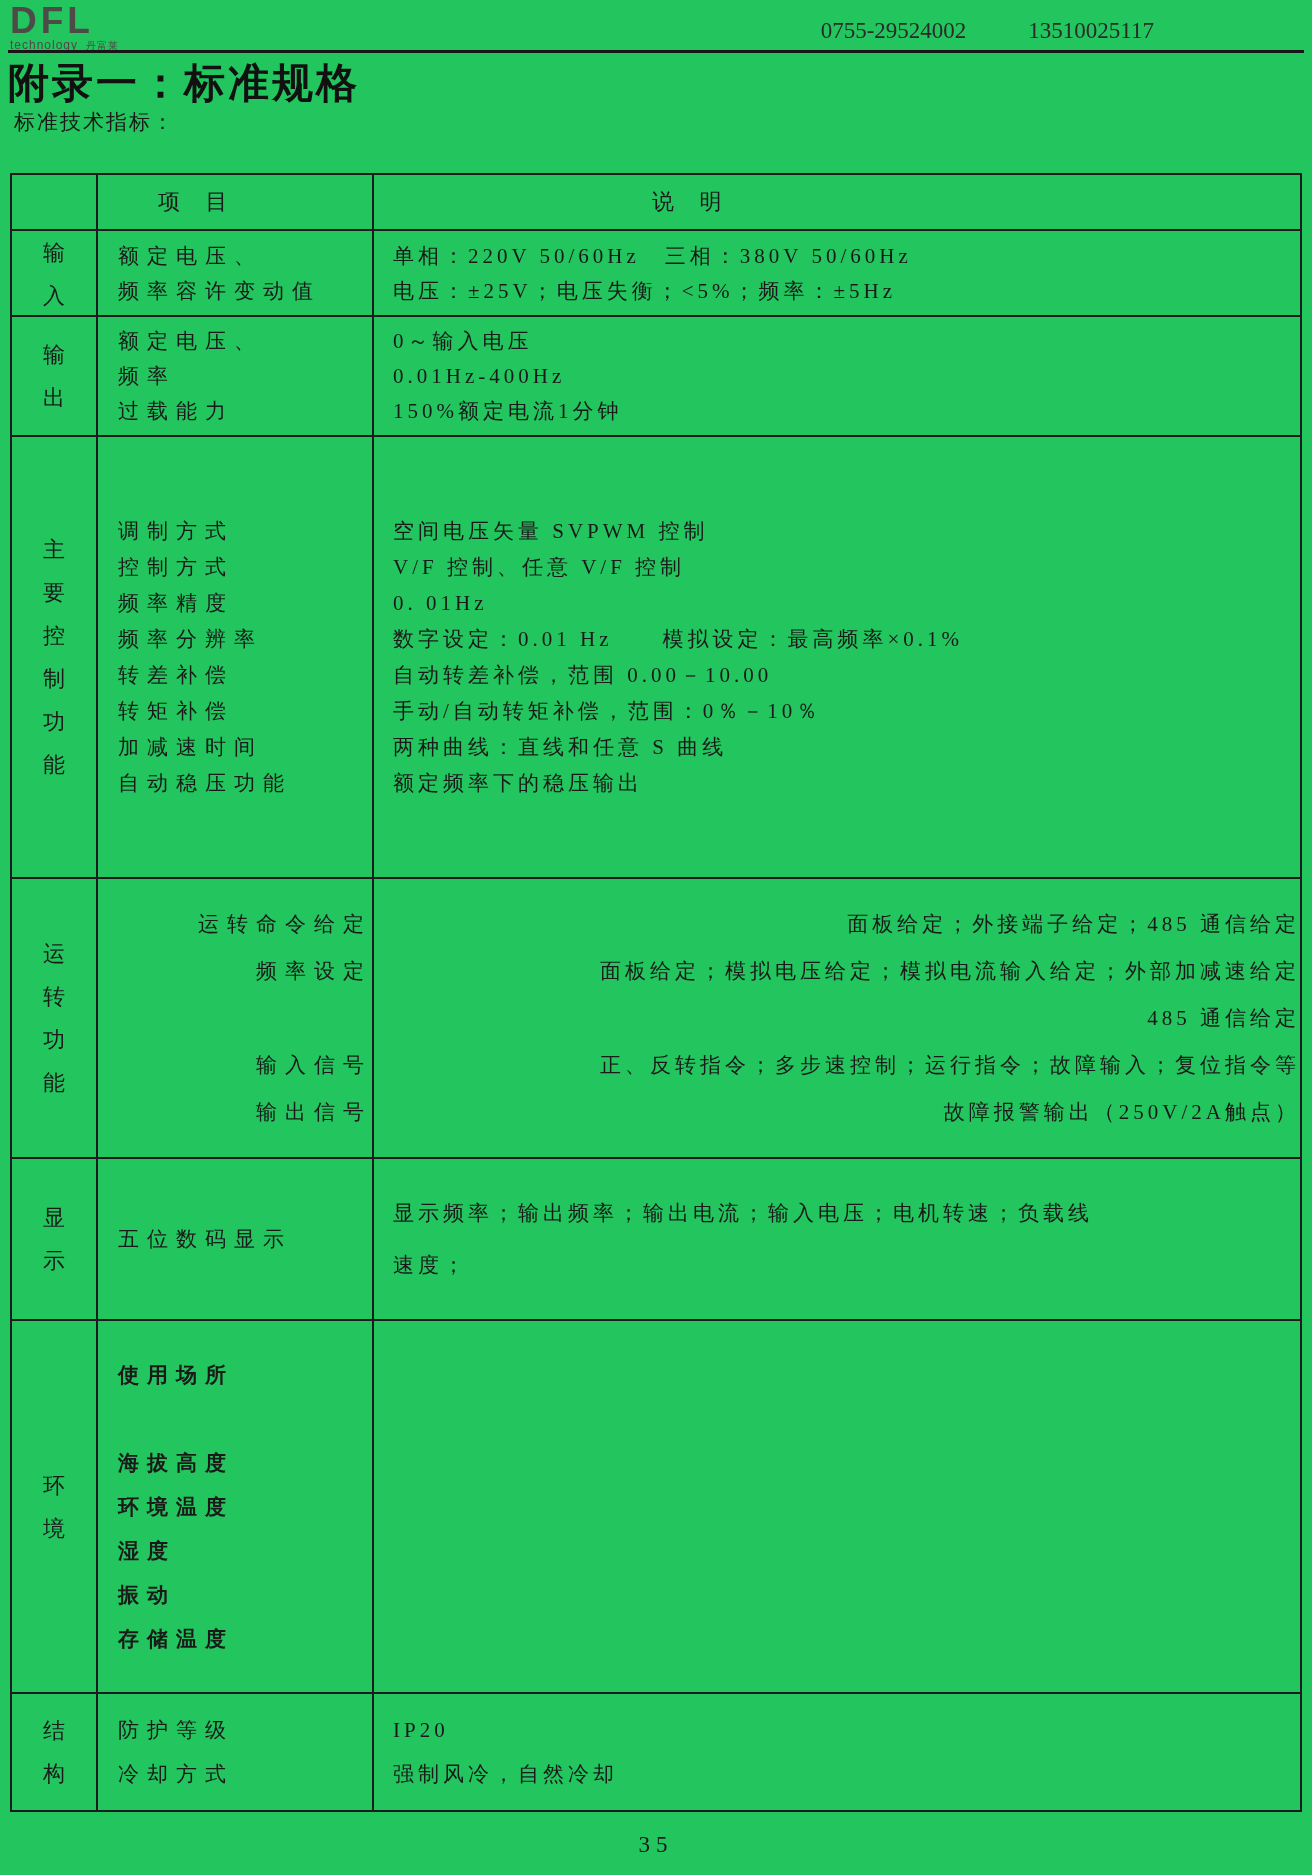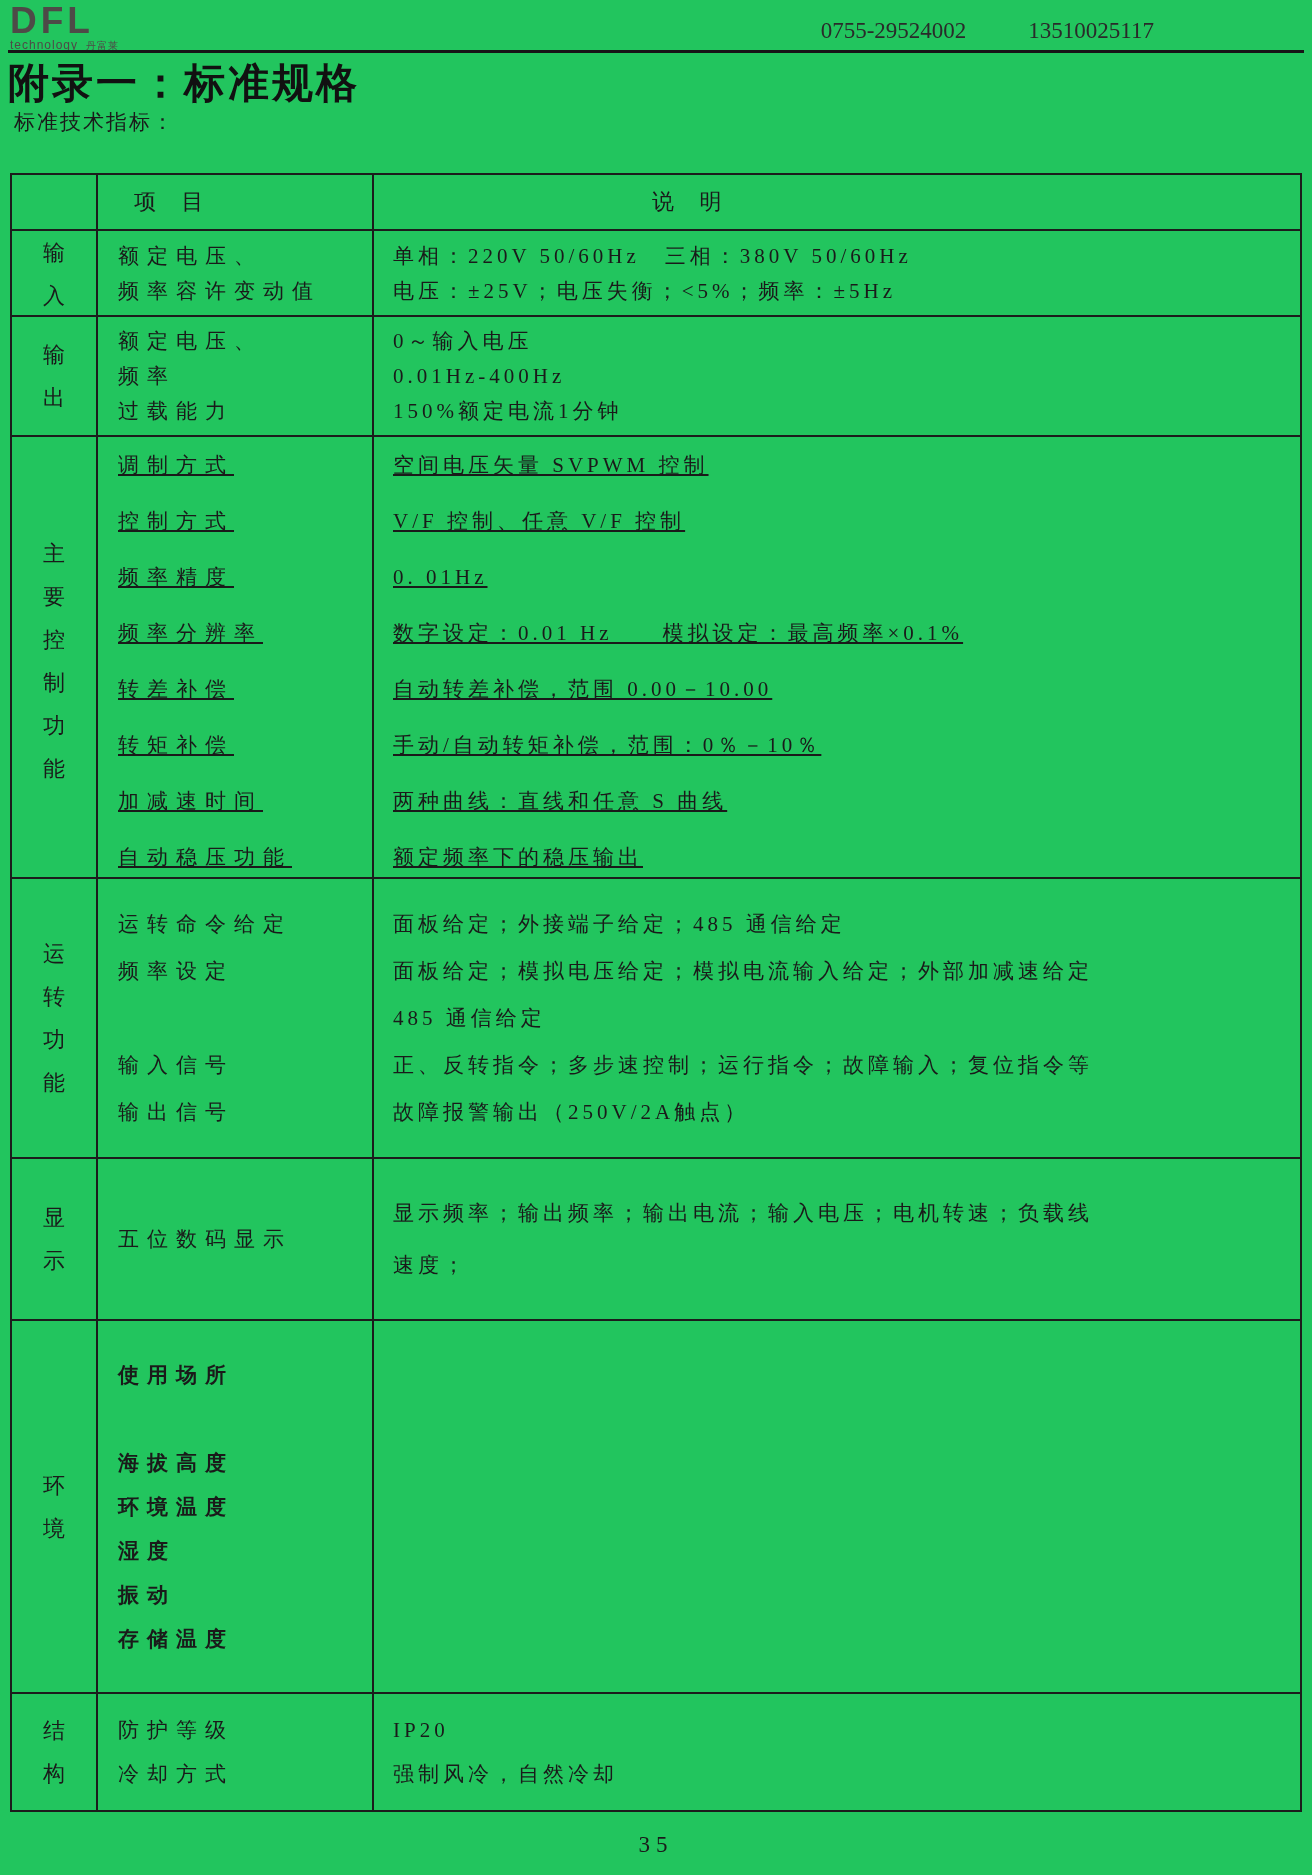--- a/index.html
+++ b/index.html
@@ -31,27 +31,27 @@
   }
   .trow { display:grid; grid-template-columns:86px 276px 1fr; }
   .trow + .trow { border-top:2px solid #1c1c1c; }
   .cell { display:flex; flex-direction:column; justify-content:center; }
   .cell-label { border-right:2px solid #1c1c1c; align-items:center; text-align:center;
     line-height:43px; font-size:22px; white-space:pre-line; }
   .cell-item  { border-right:2px solid #1c1c1c; padding-left:20px; letter-spacing:8px; white-space:pre-line; }
   .cell-desc  { padding-left:19px; letter-spacing:4px; white-space:pre-line; }
   
   .row-head { height:54px; }
-  .row-head .cell-item { padding-left:36px; letter-spacing:10px; font-size:22px; }
+  .row-head .cell-item { padding-left:36px; letter-spacing:10px; font-size:22px;margin-left:24px; }
   .row-head .cell-desc { padding-left:278px; letter-spacing:10px; font-size:22px; }
   
   .row-g1 { height:86px; }  .row-g1 .cell-item, .row-g1 .cell-desc { line-height:35px; }
   .row-g2 { height:120px; } .row-g2 .cell-item, .row-g2 .cell-desc { line-height:35px; }
-  .row-g3 { height:442px; } .row-g3 .cell-item, .row-g3 .cell-desc { line-height:56px;text-decoration:underline; }
-  .row-g4 { height:280px; } .row-g4 .cell-item, .row-g4 .cell-desc { line-height:47px; }
+  .row-g3 { height:442px; } .row-g3 .cell-item, .row-g3 .cell-desc { line-height:36px; }
+  .row-g4 { height:280px; } .row-g4 .cell-item, .row-g4 .cell-desc { line-height:47px;text-align:right; }
   .row-g5 { height:162px; } .row-g5 .cell-item, .row-g5 .cell-desc { line-height:52px; }
   .row-g6 { height:373px; } .row-g6 .cell-item, .row-g6 .cell-desc { line-height:44px;font-weight:bold; }
   .row-g7 { height:118px; } .row-g7 .cell-item, .row-g7 .cell-desc { line-height:44px; }
   
   .page-num { position:absolute; top:1832px; left:0; width:100%; text-align:center;
     font-size:23px; letter-spacing:6px; }
 </style>
 </head>
 <body>
 

